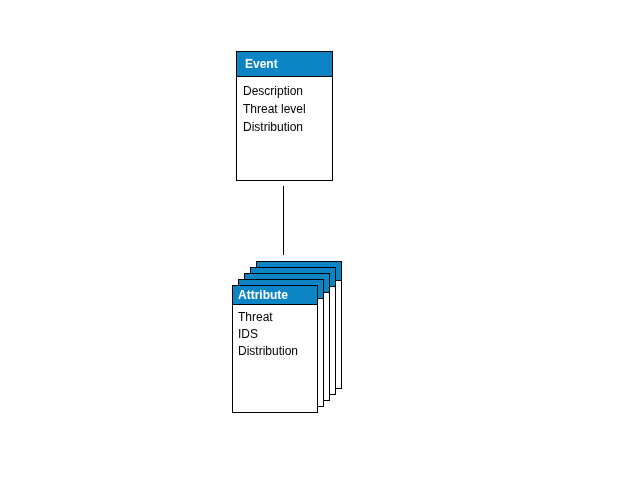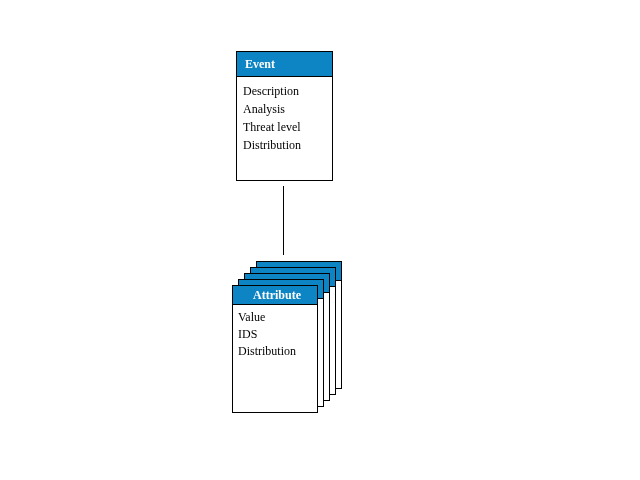--- a/index.html
+++ b/index.html
@@ -10,21 +10,21 @@
     --connector: #000000;
     --canvas-bg: #ffffff;
   }
   html, body { margin: 0; padding: 0; background: #ffffff; }
   .canvas {
     position: relative;
     width: 640px;
     height: 480px;
     background: var(--canvas-bg);
     overflow: hidden;
-    font-family: Liberation Serif, serif;
+    font-family: Liberation Sans, sans-serif;
   }
   .entity, .stack-layer {
     position: absolute;
     background: #ffffff;
     border: 1px solid var(--border);
     box-sizing: border-box;
     overflow: hidden;
   }
   .card-header {
     background: var(--header-fill);
@@ -46,39 +46,38 @@
   .connector {
     position: absolute;
     left: 283px; top: 186px;
     width: 1px; height: 69px;
     background: var(--connector);
   }
   
   .stack { position: absolute; left: 232px; top: 261px; width: 110px; height: 152px; }
   .attribute-card, .stack-layer { width: 86px; height: 128px; }
   .attribute-card { position: absolute; left: 0; top: 24px; background:#ffffff; border:1px solid var(--border); box-sizing:border-box; overflow:hidden; }
-  .attribute-card .card-header, .stack-layer .card-header { height: 19px; line-height: 18px; padding-left: 20px; }
+  .attribute-card .card-header, .stack-layer .card-header { height: 19px; line-height: 18px; padding-left: 5px; }
   .attribute-card .card-body {
     font-size: 12px; line-height: 17px; padding: 4px 0 0 5px;
     color: var(--body-text); white-space: nowrap;
   }
   .field-row { height: auto; }
 </style>
 </head>
 <body>
 
 <div class="canvas">
 
   <div class="entity event-entity">
     <div class="card-header">
       <span>Event</span>
     </div>
     <div class="card-body">
       <div class="field-row">Description</div>
-      <div class="field-row">Analysis</div>
       <div class="field-row">Threat level</div>
       <div class="field-row">Distribution</div>
     </div>
   </div>
 
   <div class="connector"></div>
 
   <div class="stack">
     <div class="stack-layer" style="left: 24px; top: 0px;">
         <div class="card-header"></div>
@@ -90,20 +89,20 @@
         <div class="card-header"></div>
       </div>
       <div class="stack-layer" style="left: 6px; top: 18px;">
         <div class="card-header"></div>
       </div>
       <div class="attribute-card">
       <div class="card-header">
         <span>Attribute</span>
       </div>
       <div class="card-body">
-        <div class="field-row">Value</div>
+        <div class="field-row">Threat</div>
         <div class="field-row">IDS</div>
         <div class="field-row">Distribution</div>
       </div>
     </div>
   </div>
 
 </div>
 
 </body></html>

